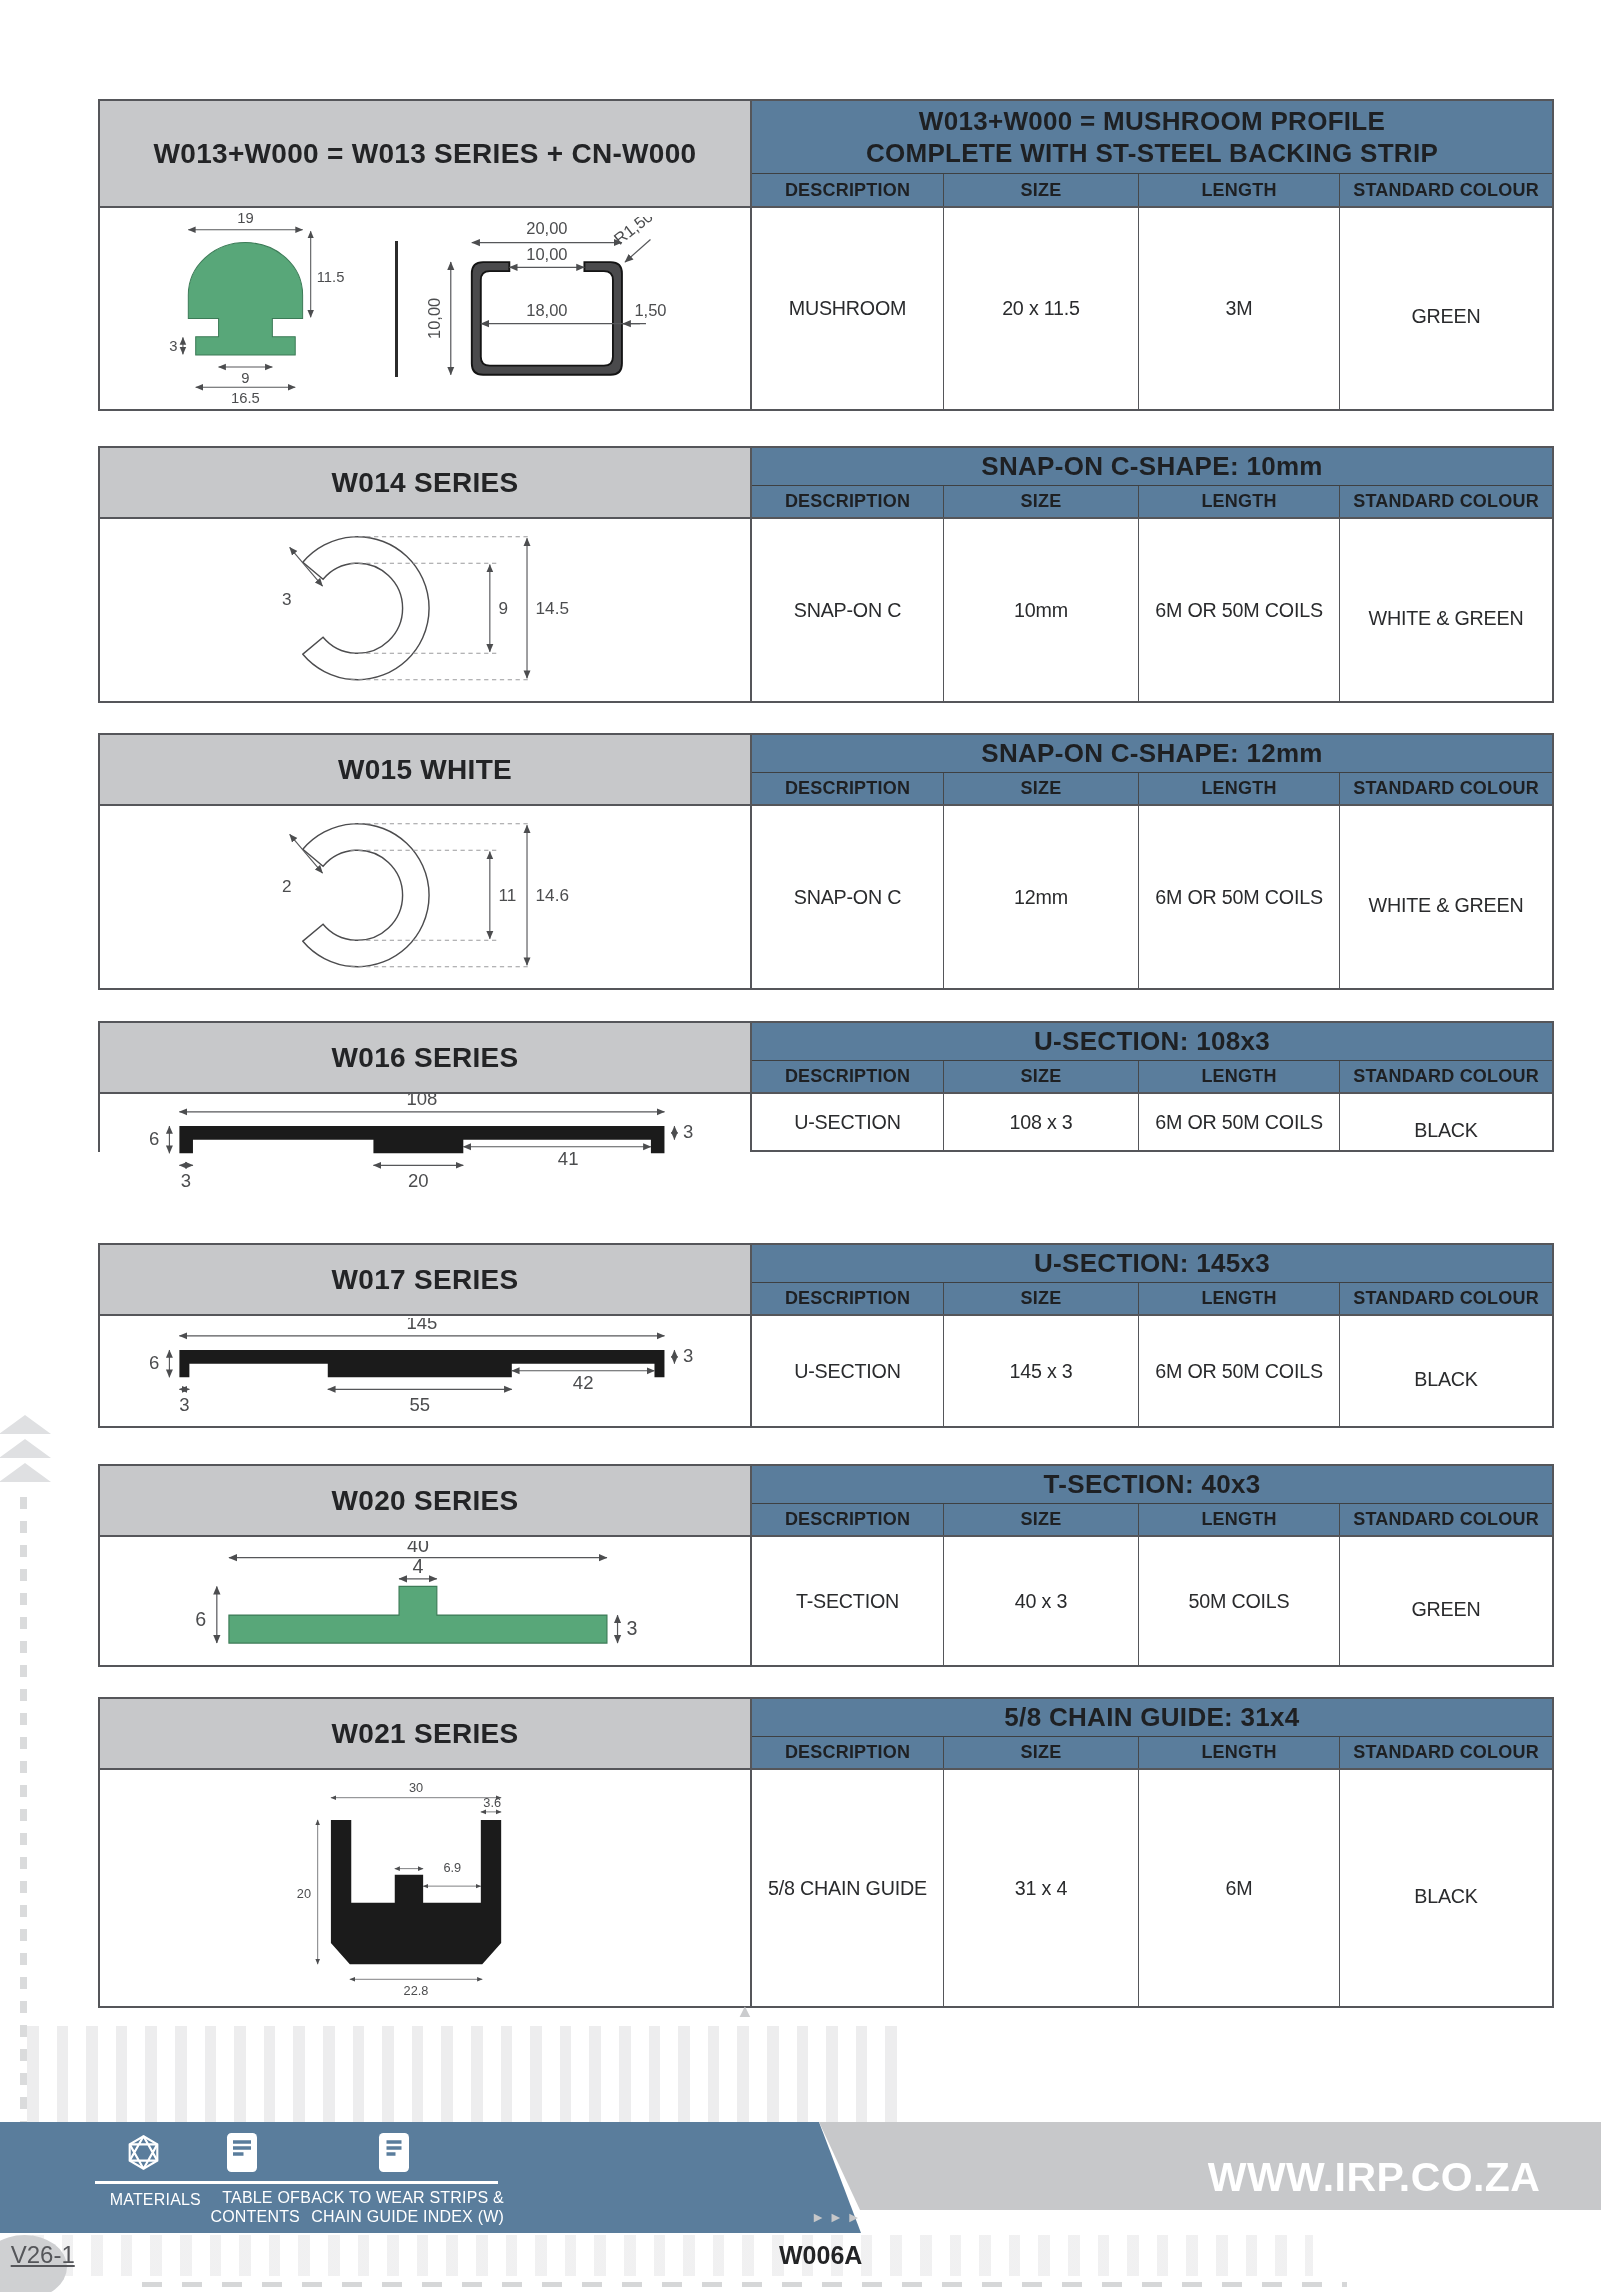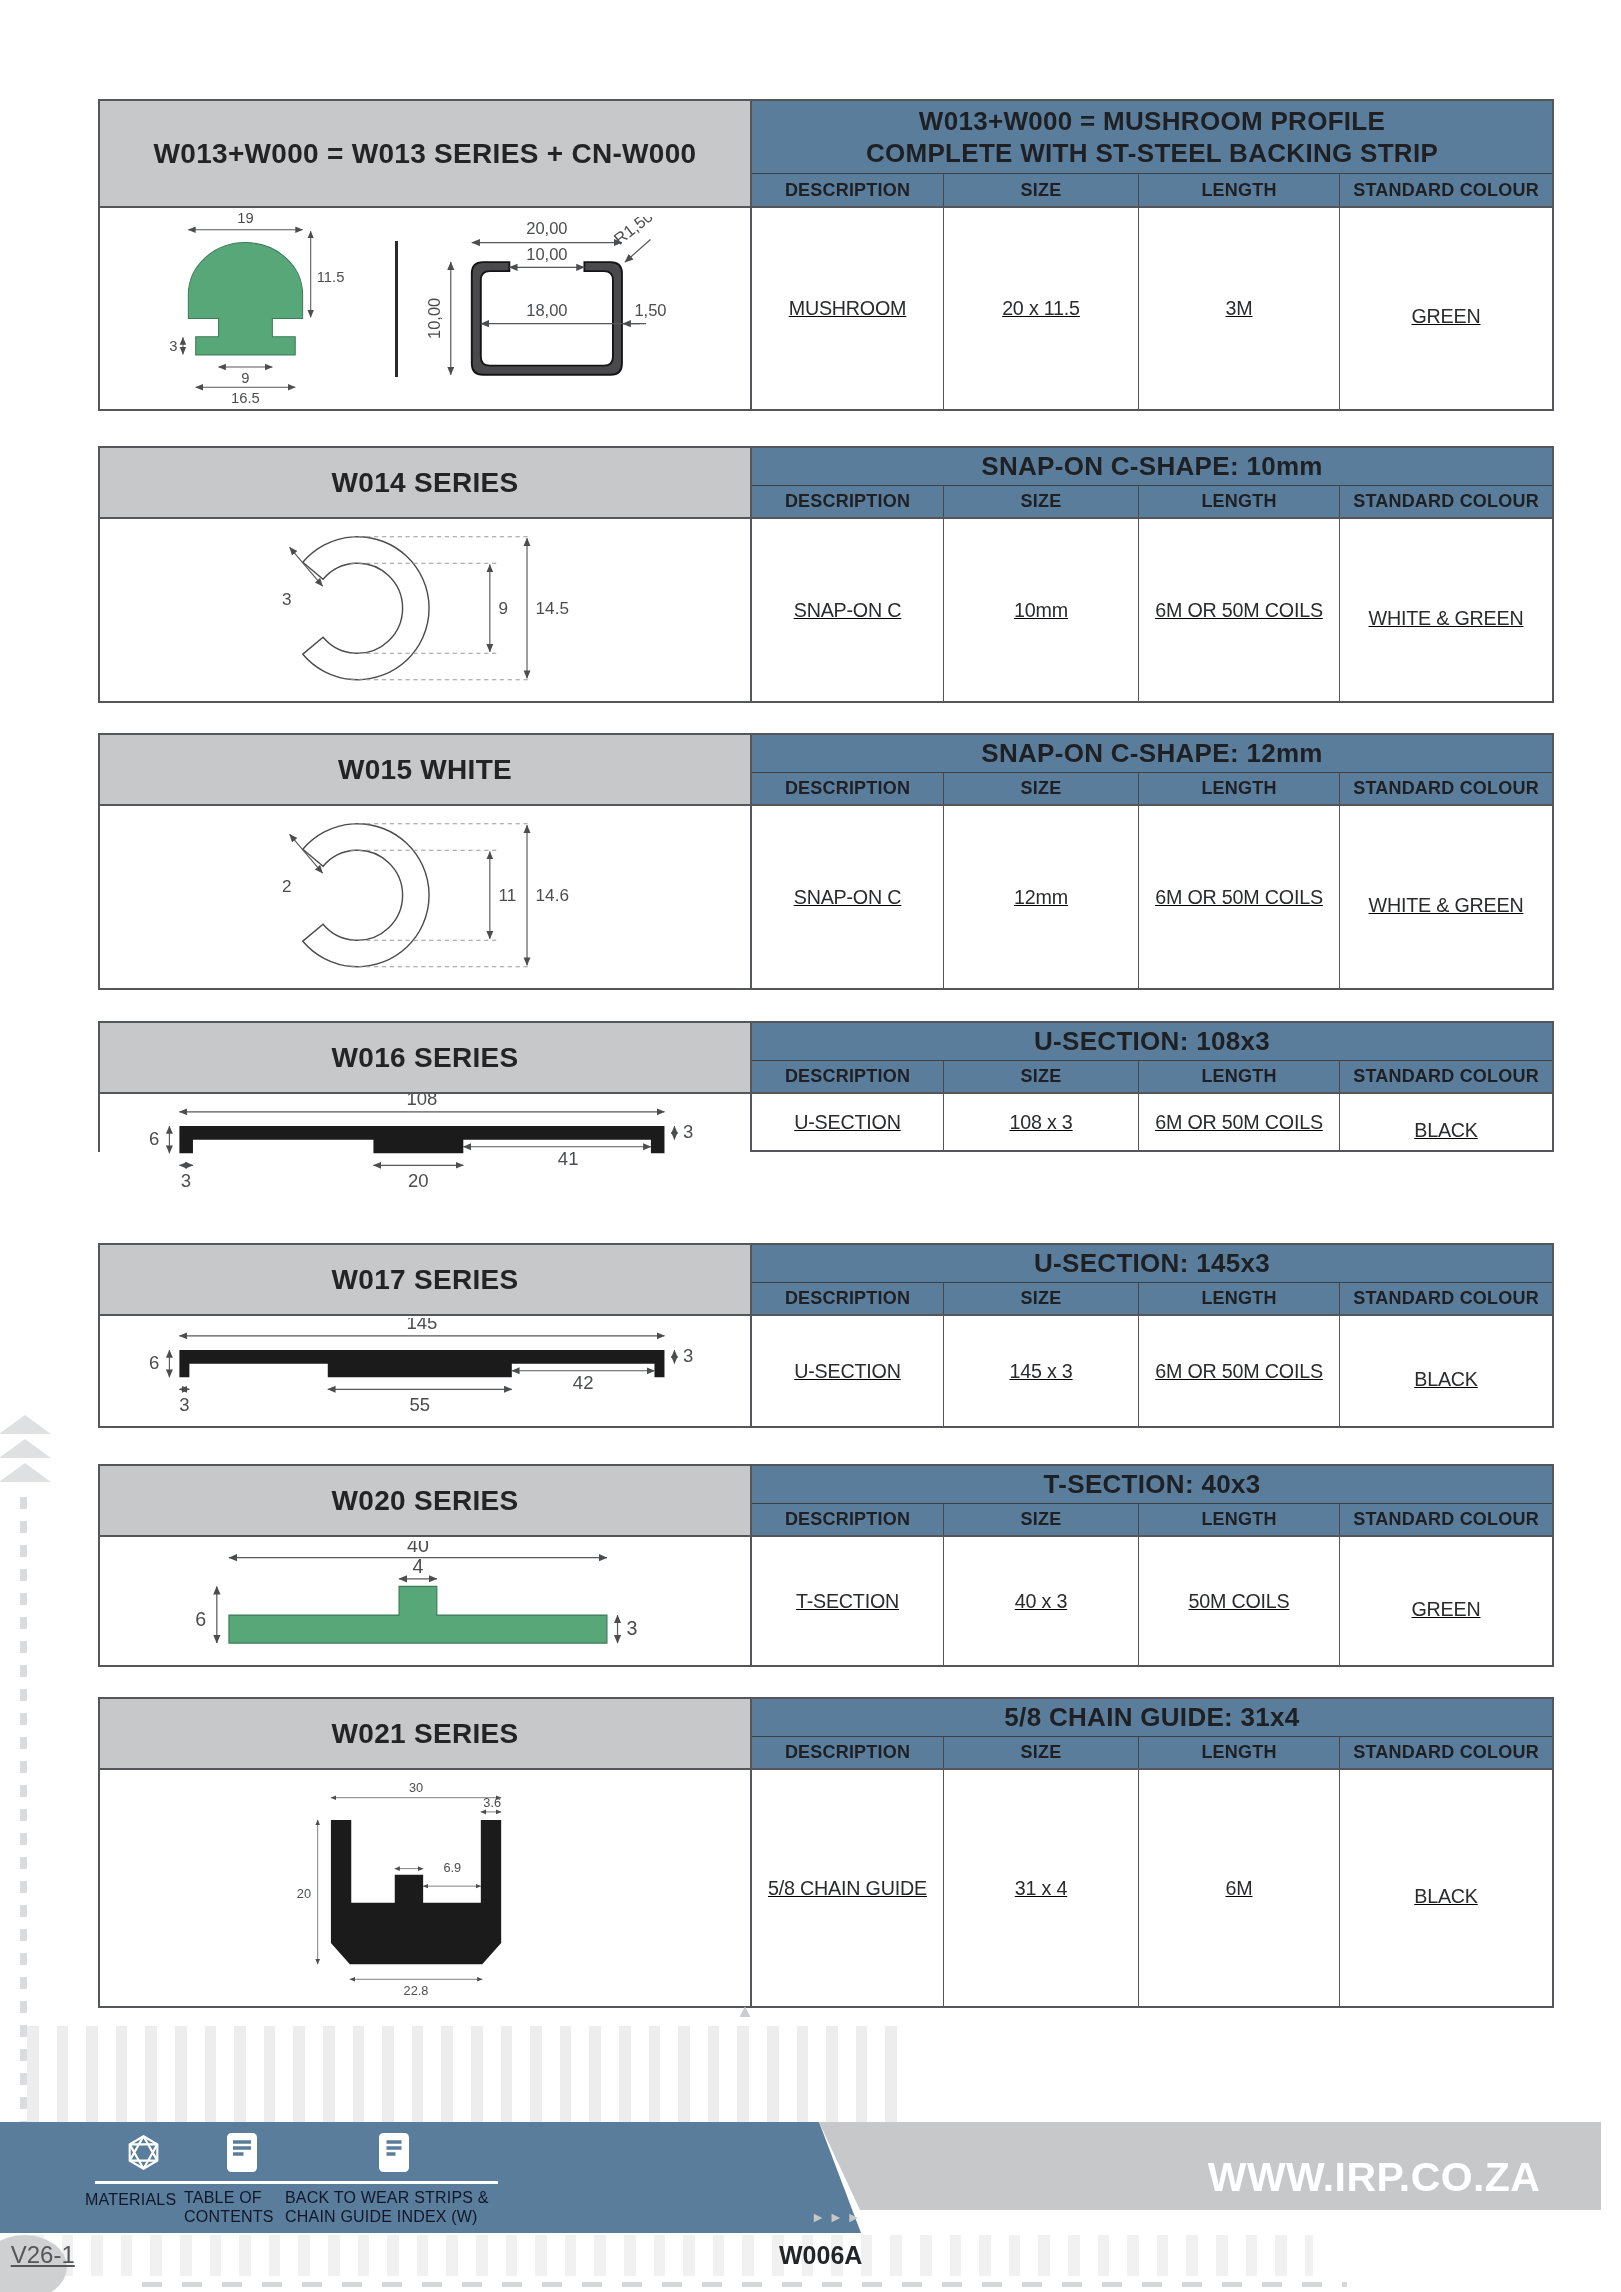--- a/index.html
+++ b/index.html
@@ -11,21 +11,21 @@
   .lhead{background:#c7c8ca;border-bottom:2.7px solid #55565a;display:flex;align-items:center;justify-content:center;
          font-weight:700;font-size:28px;color:#232426;letter-spacing:0.3px;box-sizing:border-box;text-align:center;}
   .ldraw{flex:1;display:flex;align-items:center;justify-content:center;background:#fff;position:relative;}
   .sec-right{flex:1;display:flex;flex-direction:column;}
   .rtitle{background:#5a7d9c;color:#1e2023;font-weight:700;font-size:26px;display:flex;align-items:center;justify-content:center;
           text-align:center;border-bottom:1.8px solid #3e4042;box-sizing:border-box;letter-spacing:0.3px;line-height:1.25;}
   .rcols{display:grid;grid-template-columns:192px 195px 201px 1fr;background:#5a7d9c;border-bottom:2.7px solid #55565a;box-sizing:border-box;}
   .rcols > div{display:flex;align-items:center;justify-content:center;font-weight:700;font-size:18px;color:#1e2023;
                border-right:1.8px solid #46484a;letter-spacing:0.2px;}
   .rcols > div:last-child{border-right:none;}
-  .rdata{flex:1;display:grid;grid-template-columns:192px 195px 201px 1fr;text-decoration:underline;}
+  .rdata{flex:1;display:grid;grid-template-columns:192px 195px 201px 1fr;}
   .rdata > div{display:flex;align-items:center;justify-content:center;font-size:19.7px;color:#2a2b2d;
                border-right:1.8px solid #55565a;text-align:center;letter-spacing:-0.2px;}
   .rdata > div:last-child{border-right:none;margin-top:16px;}
 
   
   .dt{font-family:"Liberation Sans",sans-serif;fill:#4c4d4f;}
   .dl{stroke:#56575a;stroke-width:1.6;fill:none;}
   .dashedl{stroke:#9a9b9d;stroke-width:1.4;stroke-dasharray:6 5;fill:none;}
   .divider{width:2.7px;height:136px;background:#2b2b2b;margin:0 25px;}
 
@@ -35,21 +35,21 @@
          background:repeating-linear-gradient(180deg,#dadbdc 0 11.6px,transparent 11.6px 24px);}
   .hdash{position:absolute;left:142px;top:2282px;width:1205px;height:5.4px;
          background:repeating-linear-gradient(90deg,#d6d7d8 0 19.7px,transparent 19.7px 40px);}
   .chev{position:absolute;left:-0.9px;width:0;height:0;border-left:26px solid transparent;border-right:26px solid transparent;
         border-bottom:19px solid #dfe0e2;}
   .blob{position:absolute;left:-18px;top:2235px;width:85px;height:64px;background:#cfd0d2;border-radius:50%;}
   .bluebar{position:absolute;left:0;top:2122px;width:861px;height:111px;background:#5a7d9c;
            clip-path:polygon(0 0,819px 0,861px 100%,0 100%);}
   .graybar{position:absolute;left:819px;top:2122px;width:782px;height:88px;background:#c7c8ca;
            clip-path:polygon(0 0,100% 0,100% 100%,41px 100%);}
-  .f-label{position:absolute;color:#0f172a;font-size:16px;line-height:1.2;text-align:left;letter-spacing:0.2px;}
+  .f-label{position:absolute;color:#ffffff;font-size:16px;line-height:1.2;text-align:right;letter-spacing:0.2px;}
   .f-line{position:absolute;left:95px;top:59px;width:403px;height:2.7px;background:#fff;}
   .website{position:absolute;left:376px;top:32px;width:358px;text-align:center;color:#fff;font-weight:700;
            font-size:41px;letter-spacing:0.4px;}
   .pagecode{position:absolute;left:779px;top:2241px;font-size:25px;font-weight:700;color:#232426;}
   .version{position:absolute;left:10.7px;top:2241px;font-size:24px;color:#55565a;text-decoration:underline;}
   .fwd{position:absolute;left:811px;top:2209px;font-size:14.3px;color:#c6c7c9;letter-spacing:3.6px;}
   .uptri{position:absolute;left:736px;top:2001px;font-size:18px;color:#cbccce;}
 </style>
 </head>
 <body>

